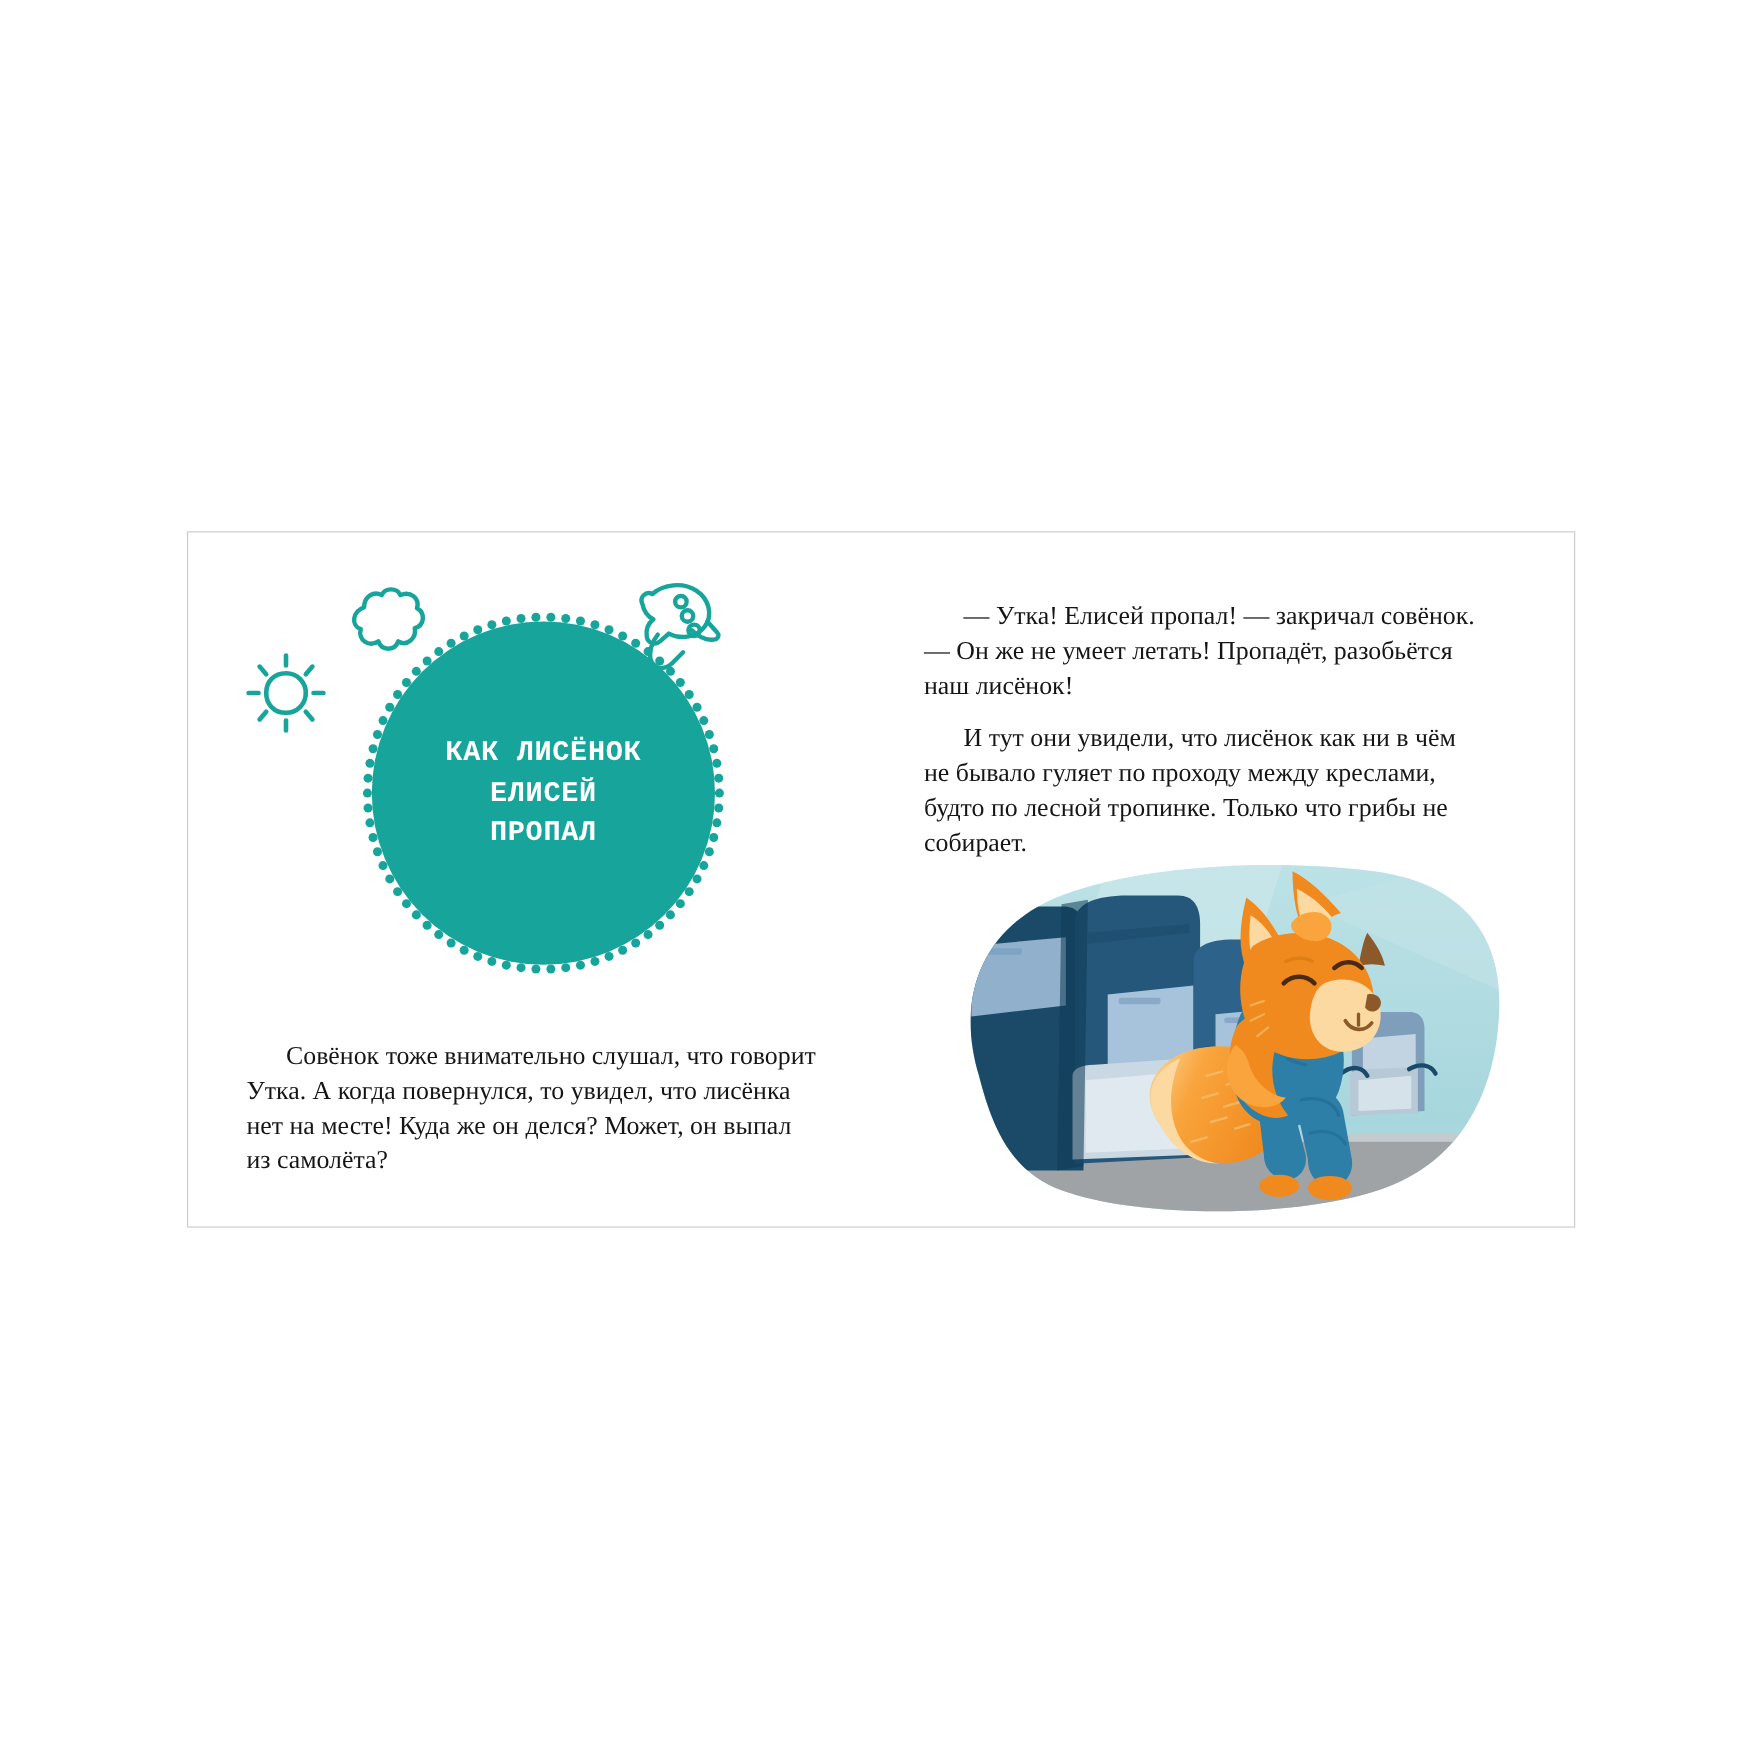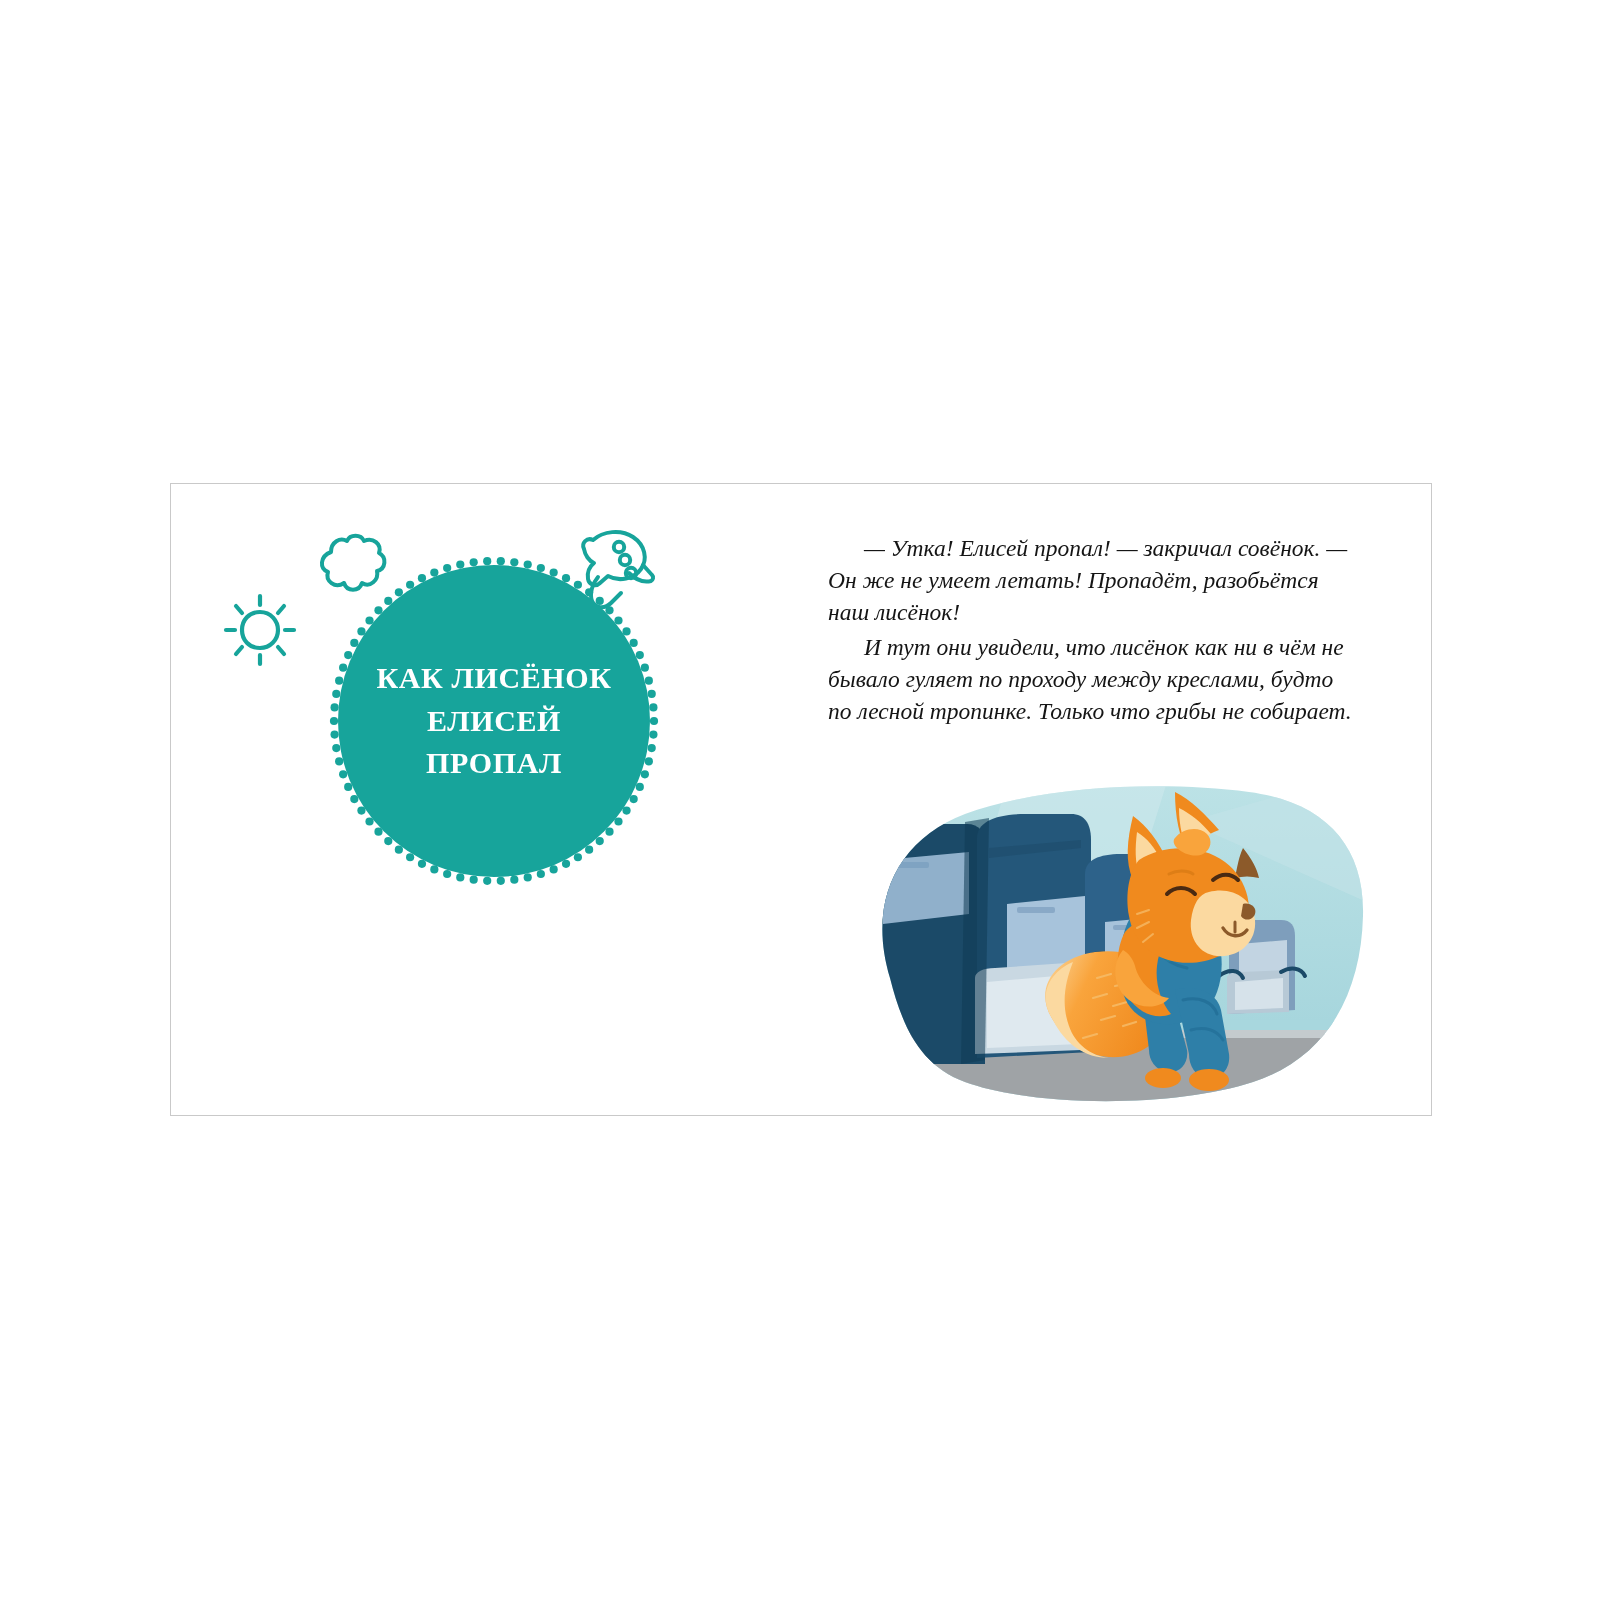--- a/index.html
+++ b/index.html
@@ -60,23 +60,23 @@
     position: absolute;
     left: 0;
     top: 0;
     width: 330px;
     height: 330px;
     display: flex;
     flex-direction: column;
     align-items: center;
     justify-content: center;
     color: #ffffff;
-    font-family: Liberation Serif, serif;
+    font-family: Liberation Mono, monospace;
     font-weight: bold;
-    font-size: 30px;
+    font-size: 26px;
     line-height: 1.42;
     letter-spacing: 0.6px;
     text-align: center;
     text-transform: uppercase;
     -webkit-font-smoothing: antialiased;
   }
   #title-text span { display: block; white-space: nowrap; }
 
   
   #left-paragraph {
@@ -105,23 +105,22 @@
     position: absolute;
     left: 22px;
     top: 45px;
     width: 540px;
     font-family: "Liberation Serif", serif;
     font-size: 23.5px;
     line-height: 1.355;
     color: #151515;
   }
   #right-text-block p {
-    margin: 4px;
+    margin: 16px;
     text-indent: 36px;
-    font-style: italic;
   }
 
   
   #illustration {
     position: absolute;
     left: 55px;
     top: 298px;
     width: 510px;
     height: 320px;
   }
@@ -255,20 +254,21 @@
             </g>
         </g>
       </svg>
       <div id="title-text">
         <span>КАК ЛИСЁНОК</span>
         <span>ЕЛИСЕЙ</span>
         <span>ПРОПАЛ</span>
       </div>
     </div>
 
+    <div id="left-paragraph">Совёнок тоже внимательно слушал, что говорит Утка. А когда повернулся, то увидел, что лисёнка нет на месте! Куда же он делся? Может, он выпал из самолёта?</div>
   </div>
 
   <div id="right-page">
 
     <div id="right-text-block">
       <p>— Утка! Елисей пропал! — закричал совёнок. — Он же не умеет летать! Пропадёт, разобьётся наш лисёнок!</p>
       <p>И тут они увидели, что лисёнок как ни в чём не бывало гуляет по проходу между креслами, будто по лесной тропинке. Только что грибы не собирает.</p>
     </div>
 
     <div id="illustration">

